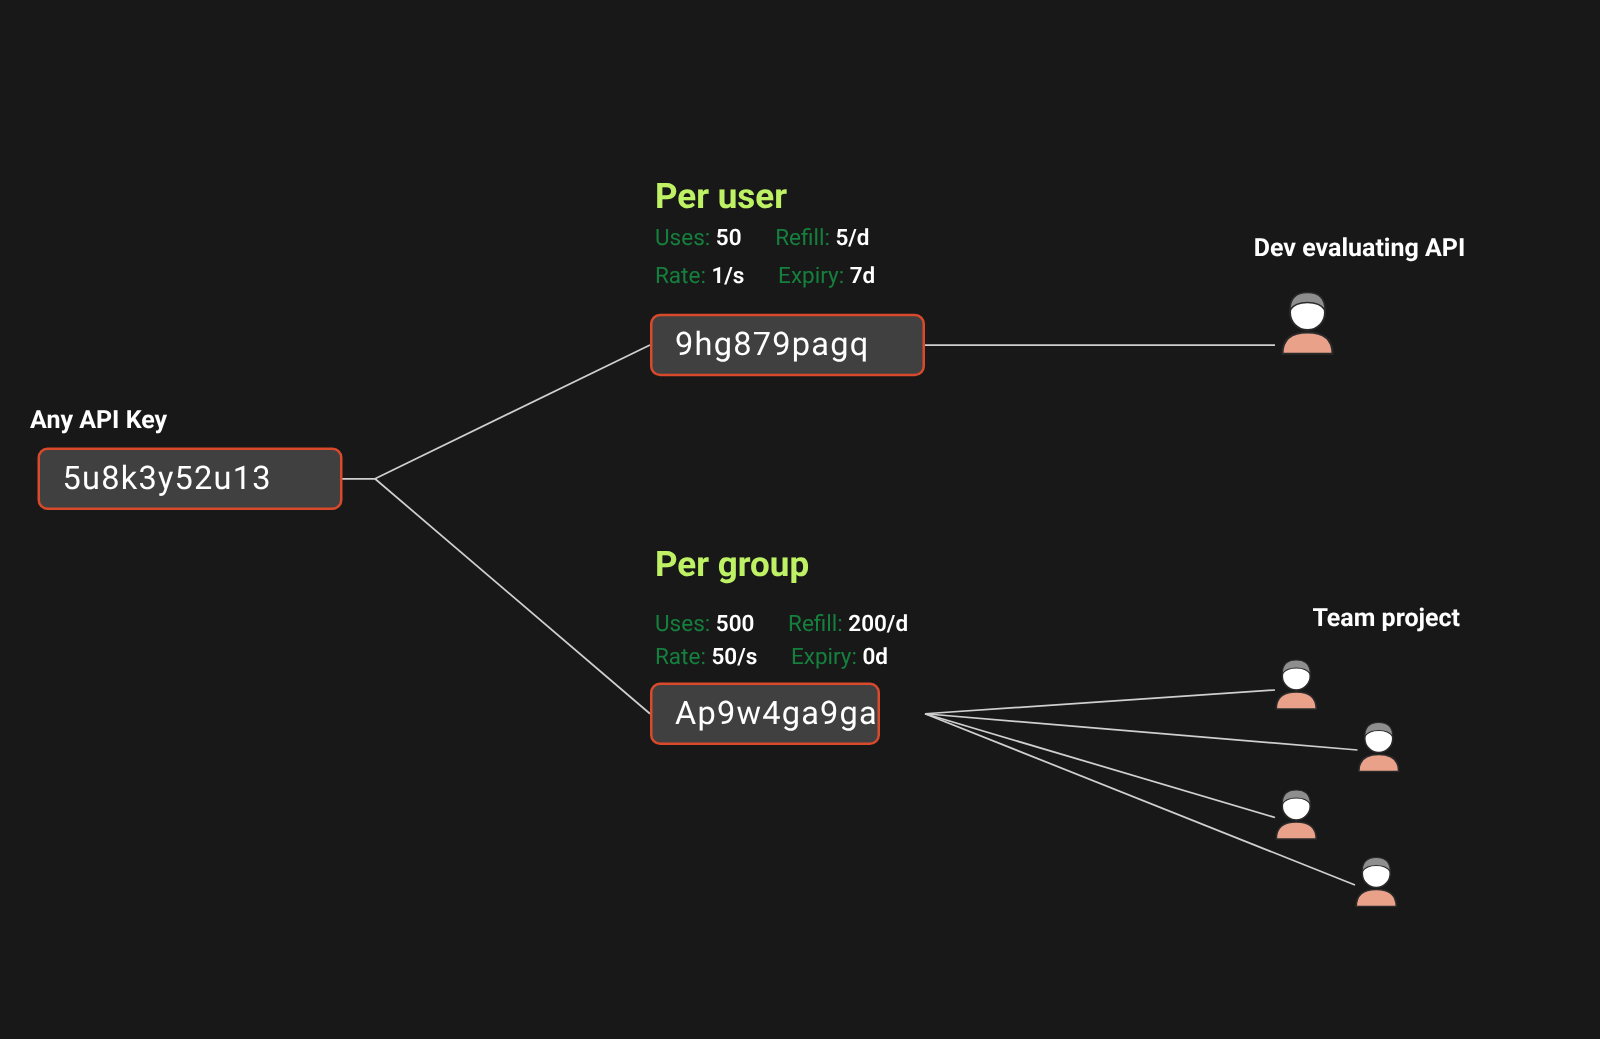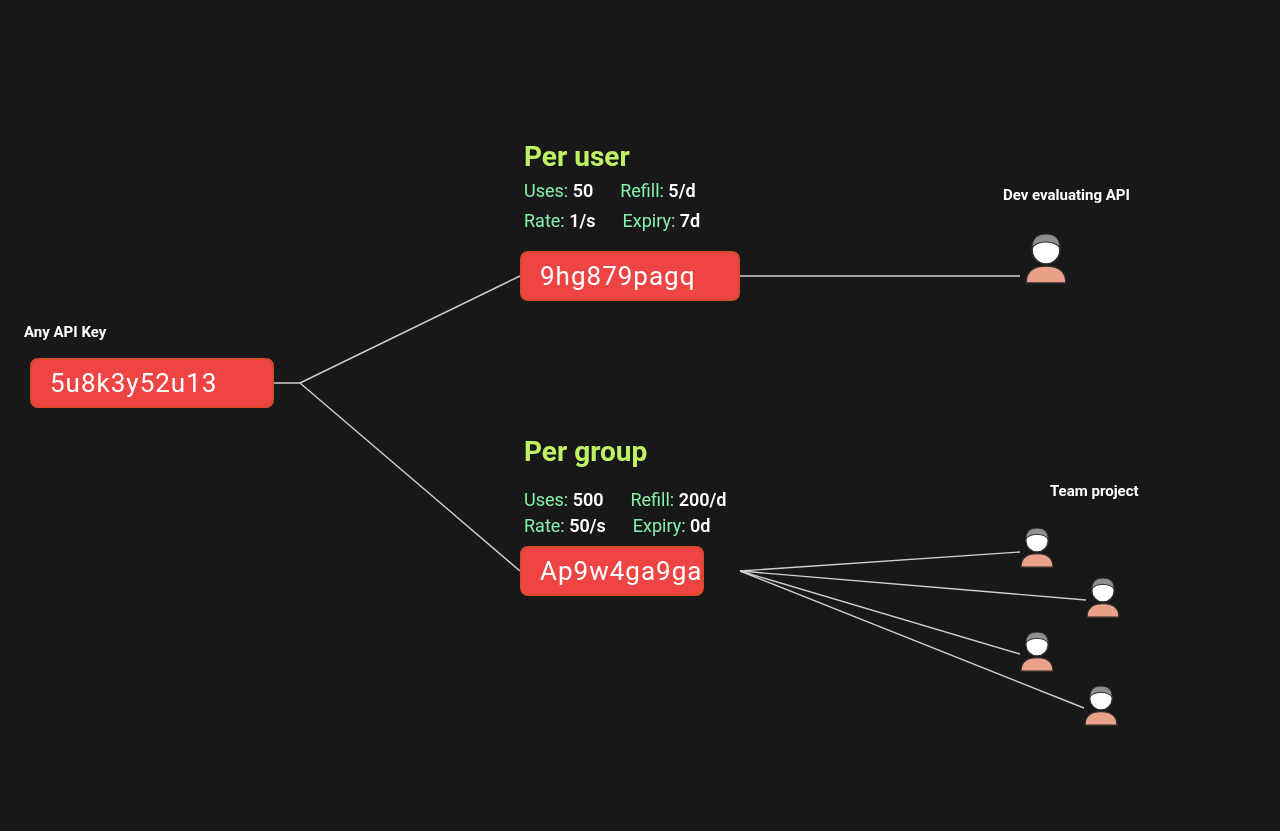--- a/index.html
+++ b/index.html
@@ -13,43 +13,43 @@
     overflow: hidden;
   }
   .canvas {
     position: relative;
     width: 1280px;
     height: 831px;
   }
   .label-title {
     position: absolute;
     font-weight: 700;
-    font-size: 15px;
+    font-size: 20px;
     color: #ffffff;
   }
   .section-title {
     position: absolute;
     font-weight: 700;
     font-size: 28px;
     color: #bef264;
   }
   .stats-row {
     position: absolute;
     font-size: 18px;
     color: #8a8a8a;
     white-space: nowrap;
   }
-  .stats-row .k { color: #86efac; }
+  .stats-row .k { color: #15803d; }
   .stats-row .v { color: #ffffff; font-weight: 600; }
   .stats-row .gap { display:inline-block; width: 18px; }
   .key-box {
     position: absolute;
     border: 2px solid #d84a2b;
     border-radius: 8px;
-    background: #ef4444;
+    background: #404040;
     font-size: 26px;
     letter-spacing: 1px;
     font-family: -apple-system, BlinkMacSystemFont, "Segoe UI", Roboto, sans-serif;
     color: #ffffff;
     display: flex;
     align-items: center;
     padding: 0 18px;
     box-sizing: border-box;
   }
   svg.lines {

